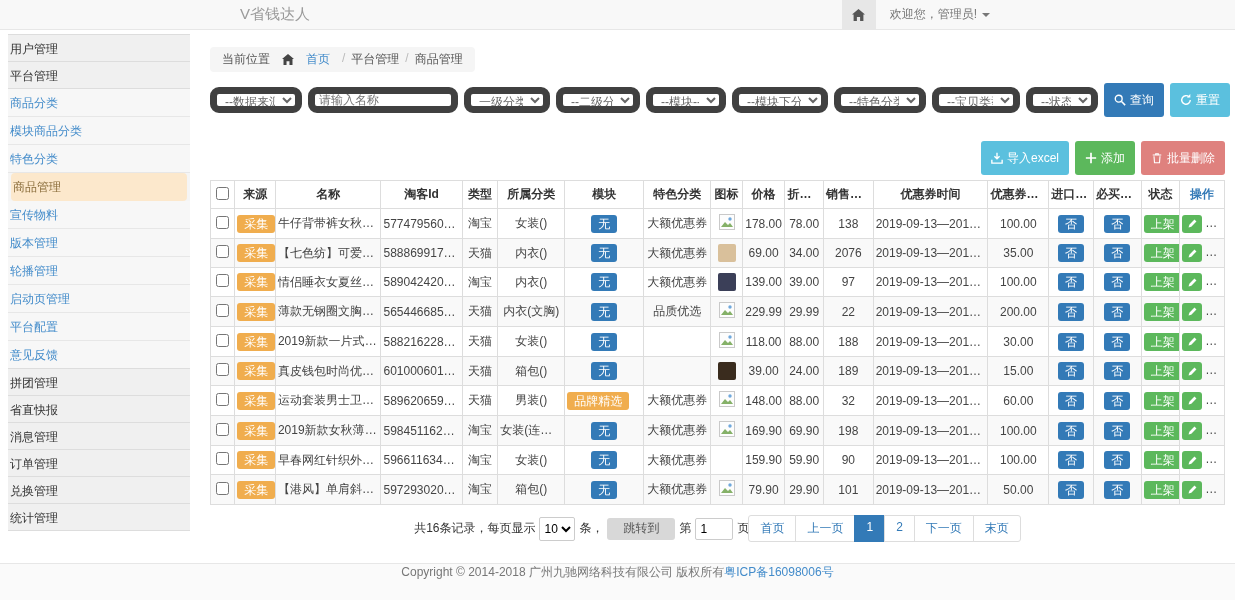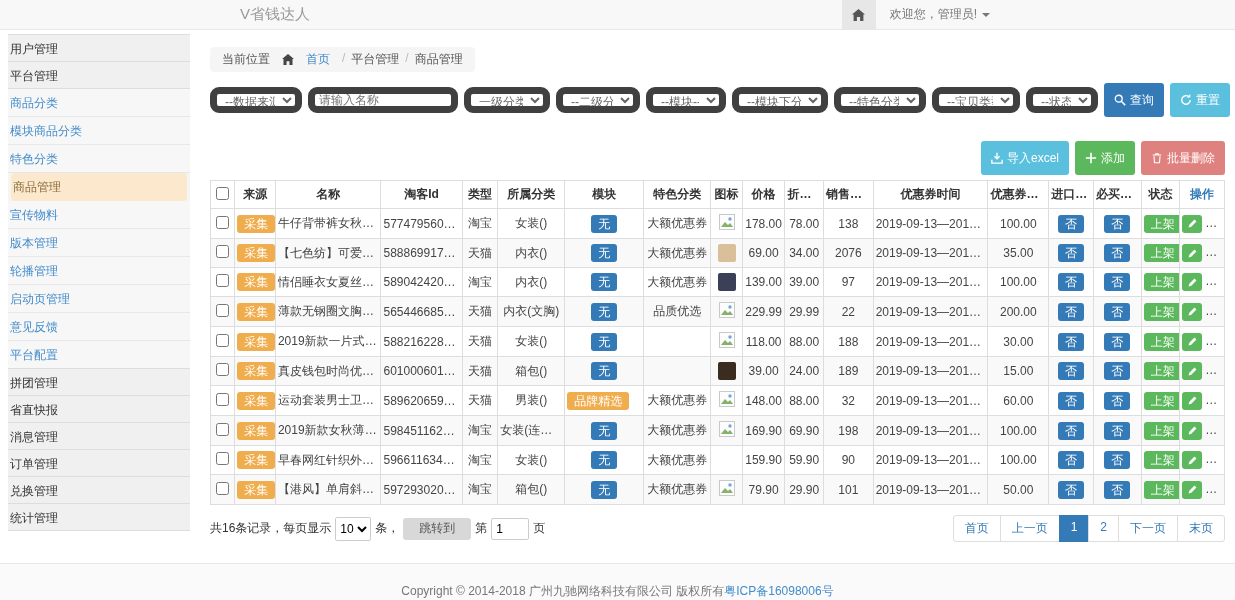--- a/index.html
+++ b/index.html
@@ -42,32 +42,32 @@
   th{font-weight:bold;color:#333;background:#fff}
   th.op-col{color:#337ab7}
   tbody tr:nth-child(even){background:#f9f9f9}
   td{color:#444}
   .badge{display:inline-block;padding:2px 7px;border-radius:3px;color:#fff;font-size:12px;line-height:14px}
   .bg-orange{background:#f0ad4e}.bg-blue{background:#337ab7}.bg-green{background:#5cb85c}
   .thumb{display:inline-block;width:18px;height:18px;border-radius:2px;vertical-align:middle}
   .op-btn{display:inline-flex;width:20px;height:18px;align-items:center;justify-content:center;border-radius:3px;border:none;cursor:pointer;color:#fff;vertical-align:middle}
   .op-edit{background:#5cb85c;margin-right:3px}.op-del{background:#d9534f}
   
-  .pagerow{margin-top:10px;display:flex;align-items:center;justify-content:space-between}
+  .pagerow{margin-top:10px;display:flex;align-items:center;justify-content:center}
   .pg-left{display:flex;align-items:center;gap:4px;color:#333}
   .pp-select{height:24px;border:1px solid #ccc;border-radius:2px;background:#fff;font-family:inherit;font-size:12px}
   .jump-btn{background:#d8d8d8;border:none;border-radius:3px;height:22px;padding:0 16px;color:#555;font-family:Liberation Serif, serif;font-size:12px;cursor:pointer}
   .jump-input{width:38px;height:22px;border:1px solid #ccc;border-radius:2px;padding:0 4px;font-family:inherit;font-size:12px}
   .pager{display:flex}
   .pg-btn{border:1px solid #ddd;background:#fff;color:#337ab7;padding:4px 11px;margin-left:-1px;cursor:pointer;text-decoration:none;font-size:12px}
   .pg-btn:first-child{border-radius:3px 0 0 3px}.pg-btn:last-child{border-radius:0 3px 3px 0}
   .pg-btn.active{background:#337ab7;border-color:#337ab7;color:#fff}
   
   .footer{position:absolute;left:0;bottom:0;width:100%;height:37px;background:#fafafa;border-top:1px solid #e7e7e7;
-          display:flex;align-items:flex-end;justify-content:center;color:#777;z-index:5}
+          display:flex;align-items:flex-start;justify-content:center;color:#777;z-index:5}
   .footer a{color:#428bca;text-decoration:none;cursor:pointer}
   svg{display:block}
 </style>
 </head>
 <body>
 
 <div class="topbar">
   <div class="brand">V省钱达人</div>
   <div class="top-right">
     <div class="home-box">
@@ -91,22 +91,22 @@
         <div class="sb-item sb-section">用户管理</div>
         <div class="sb-item sb-section">平台管理</div>
         <div class="sb-item sb-link">商品分类</div>
         <div class="sb-item sb-link">模块商品分类</div>
         <div class="sb-item sb-link">特色分类</div>
         <div class="sb-item sb-link active">商品管理</div>
         <div class="sb-item sb-link">宣传物料</div>
         <div class="sb-item sb-link">版本管理</div>
         <div class="sb-item sb-link">轮播管理</div>
         <div class="sb-item sb-link">启动页管理</div>
+        <div class="sb-item sb-link">平台配置</div>
         <div class="sb-item sb-link">意见反馈</div>
-        <div class="sb-item sb-link">平台配置</div>
         <div class="sb-item sb-section">拼团管理</div>
         <div class="sb-item sb-section">省直快报</div>
         <div class="sb-item sb-section">消息管理</div>
         <div class="sb-item sb-section">订单管理</div>
         <div class="sb-item sb-section">兑换管理</div>
         <div class="sb-item sb-section">统计管理</div>
       </div>
   </div>
 
   <div class="main">

